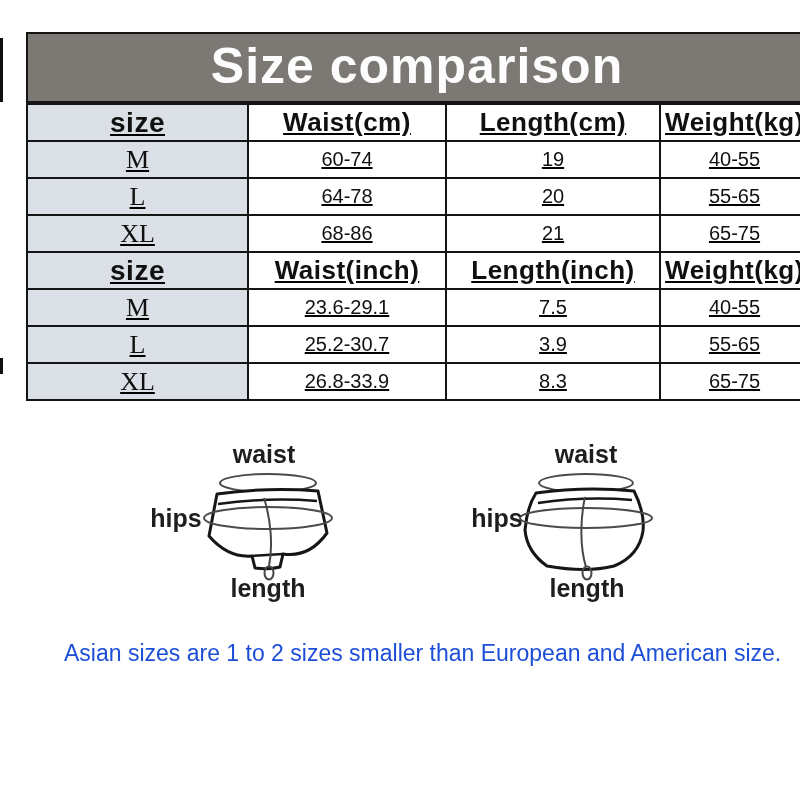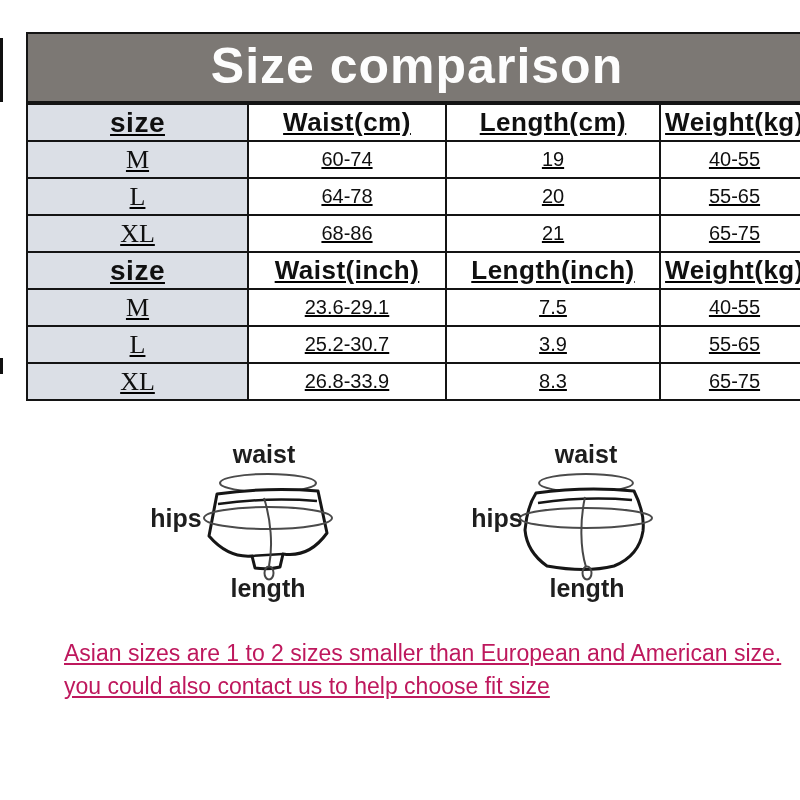--- a/index.html
+++ b/index.html
@@ -43,21 +43,21 @@
   .diagram { position:absolute; }
   .diagram.left  { left:140px; top:438px; width:260px; height:172px; }
   .diagram.right { left:450px; top:438px; width:270px; height:172px; }
   .dlabel { font-family:"Liberation Sans", sans-serif; font-weight:bold; font-size:25px; fill:#1e1e1e; }
   .garment { fill:#ffffff; stroke:#161616; stroke-width:3; stroke-linejoin:round; }
   .seam { fill:none; stroke:#161616; stroke-width:2.5; }
   .measure { fill:none; stroke:#4b4b4b; stroke-width:2; }
   .lengthline { fill:none; stroke:#474747; stroke-width:2; }
 
   
-  .notes { position:absolute; left:64px; top:637px; width:710px; font-size:23px; color:#be185d;text-decoration:underline; }
+  .notes { position:absolute; left:64px; top:637px; width:710px; font-size:23px; color:#1d4ed8; }
   .note-line { height:33px; line-height:33px; white-space:nowrap; }
 </style>
 </head>
 <body>
 
 <div class="stage">
 
   <div class="edge-mark m1"></div>
   <div class="edge-mark m2"></div>
 
@@ -146,16 +146,15 @@
     <ellipse class="measure" cx="586" cy="518" rx="66" ry="10"></ellipse>
     <path class="lengthline" d="M 585 497 C 580 520 580 548 586 567"></path>
     <ellipse class="lengthline" cx="587" cy="573" rx="4.5" ry="6.5" stroke-width="1.8"></ellipse>
     <text class="dlabel" x="586" y="463" text-anchor="middle">waist</text>
     <text class="dlabel" x="497" y="527" text-anchor="middle">hips</text>
     <text class="dlabel" x="587" y="597" text-anchor="middle">length</text>
   </svg>
 
   <div class="notes">
     <div class="note-line">Asian sizes are 1 to 2 sizes smaller than European and American size.</div>
-    <div class="note-line">you could also contact us to help choose fit size</div>
   </div>
 
 </div>
 
 </body></html>

